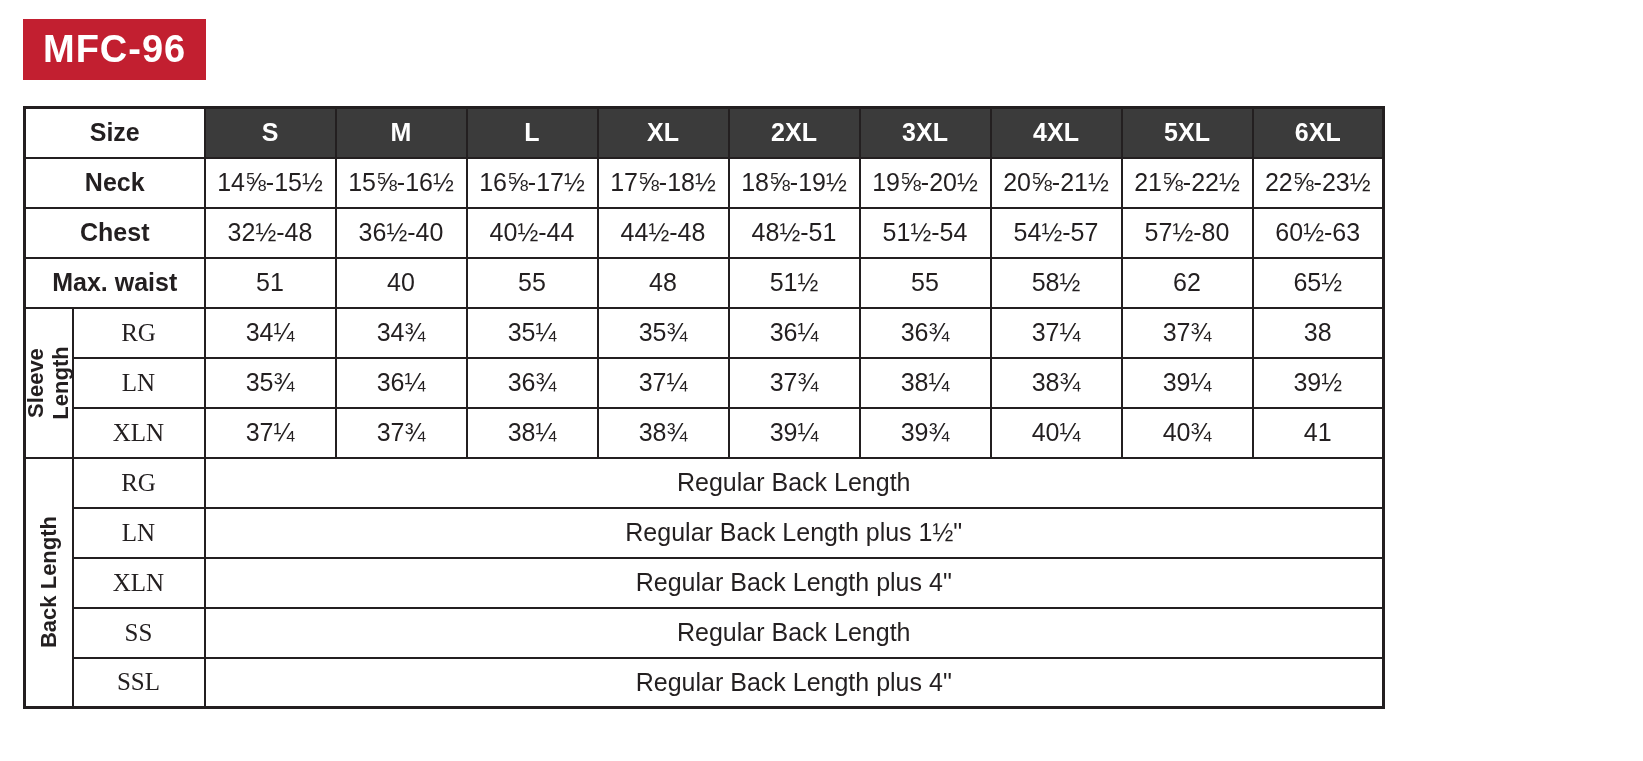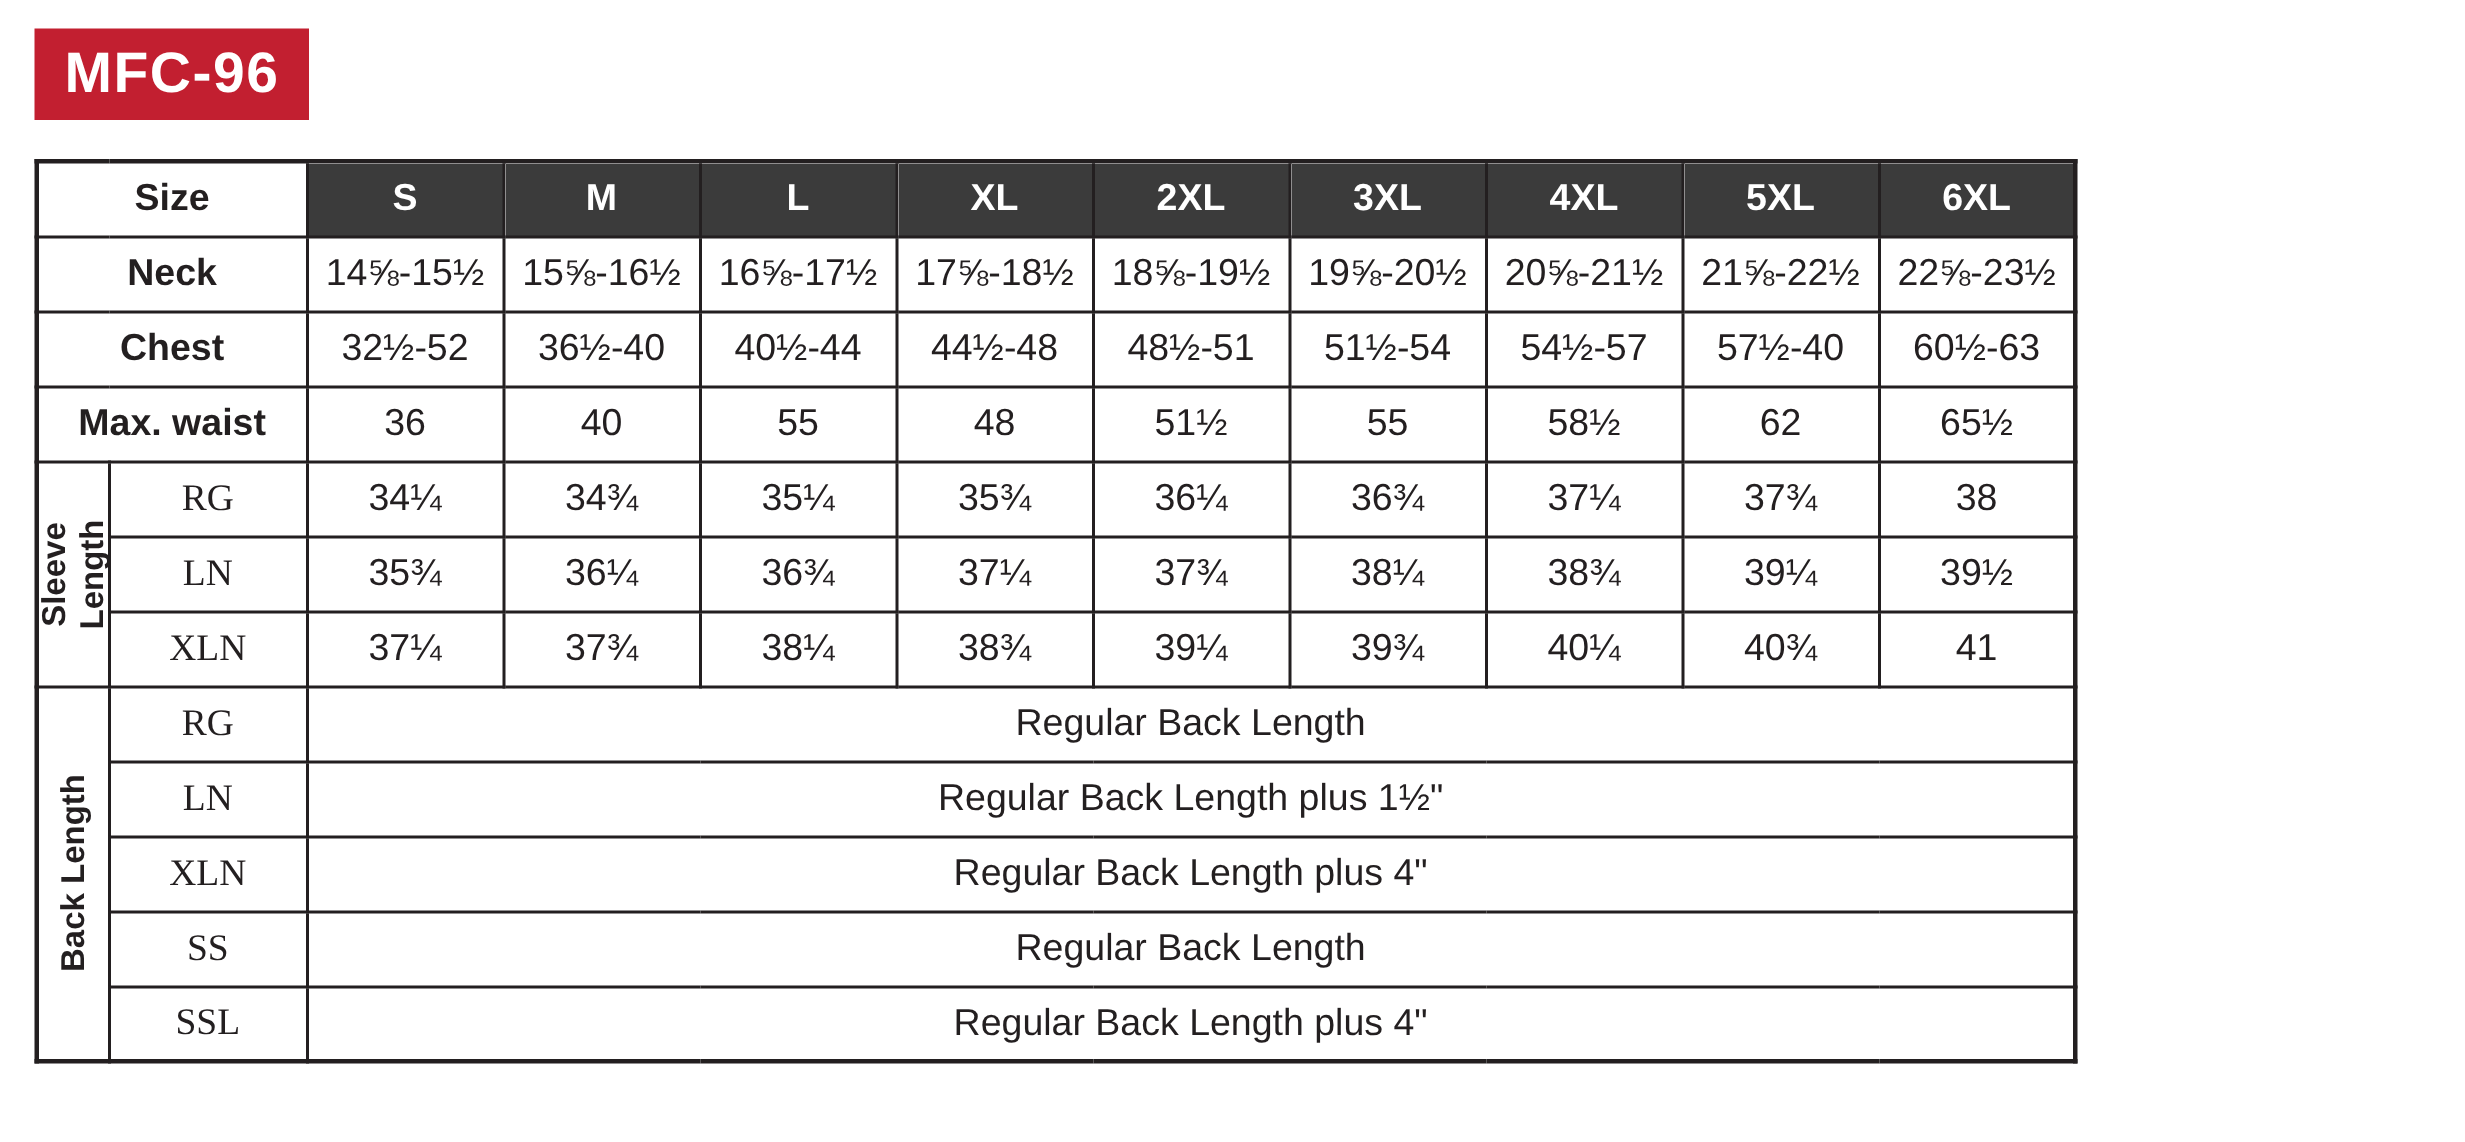--- a/index.html
+++ b/index.html
@@ -103,34 +103,34 @@
       <td>17⅝-18½</td>
       <td>18⅝-19½</td>
       <td>19⅝-20½</td>
       <td>20⅝-21½</td>
       <td>21⅝-22½</td>
       <td>22⅝-23½</td>
     </tr>
 
     <tr>
       <td class="rowlabel" colspan="2">Chest</td>
-      <td>32½-52</td>
+      <td>32½-48</td>
       <td>36½-40</td>
       <td>40½-44</td>
       <td>44½-48</td>
       <td>48½-51</td>
       <td>51½-54</td>
       <td>54½-57</td>
-      <td>57½-40</td>
+      <td>57½-80</td>
       <td>60½-63</td>
     </tr>
 
     <tr>
       <td class="rowlabel" colspan="2">Max. waist</td>
-      <td>36</td>
+      <td>51</td>
       <td>40</td>
       <td>55</td>
       <td>48</td>
       <td>51½</td>
       <td>55</td>
       <td>58½</td>
       <td>62</td>
       <td>65½</td>
     </tr>
 

